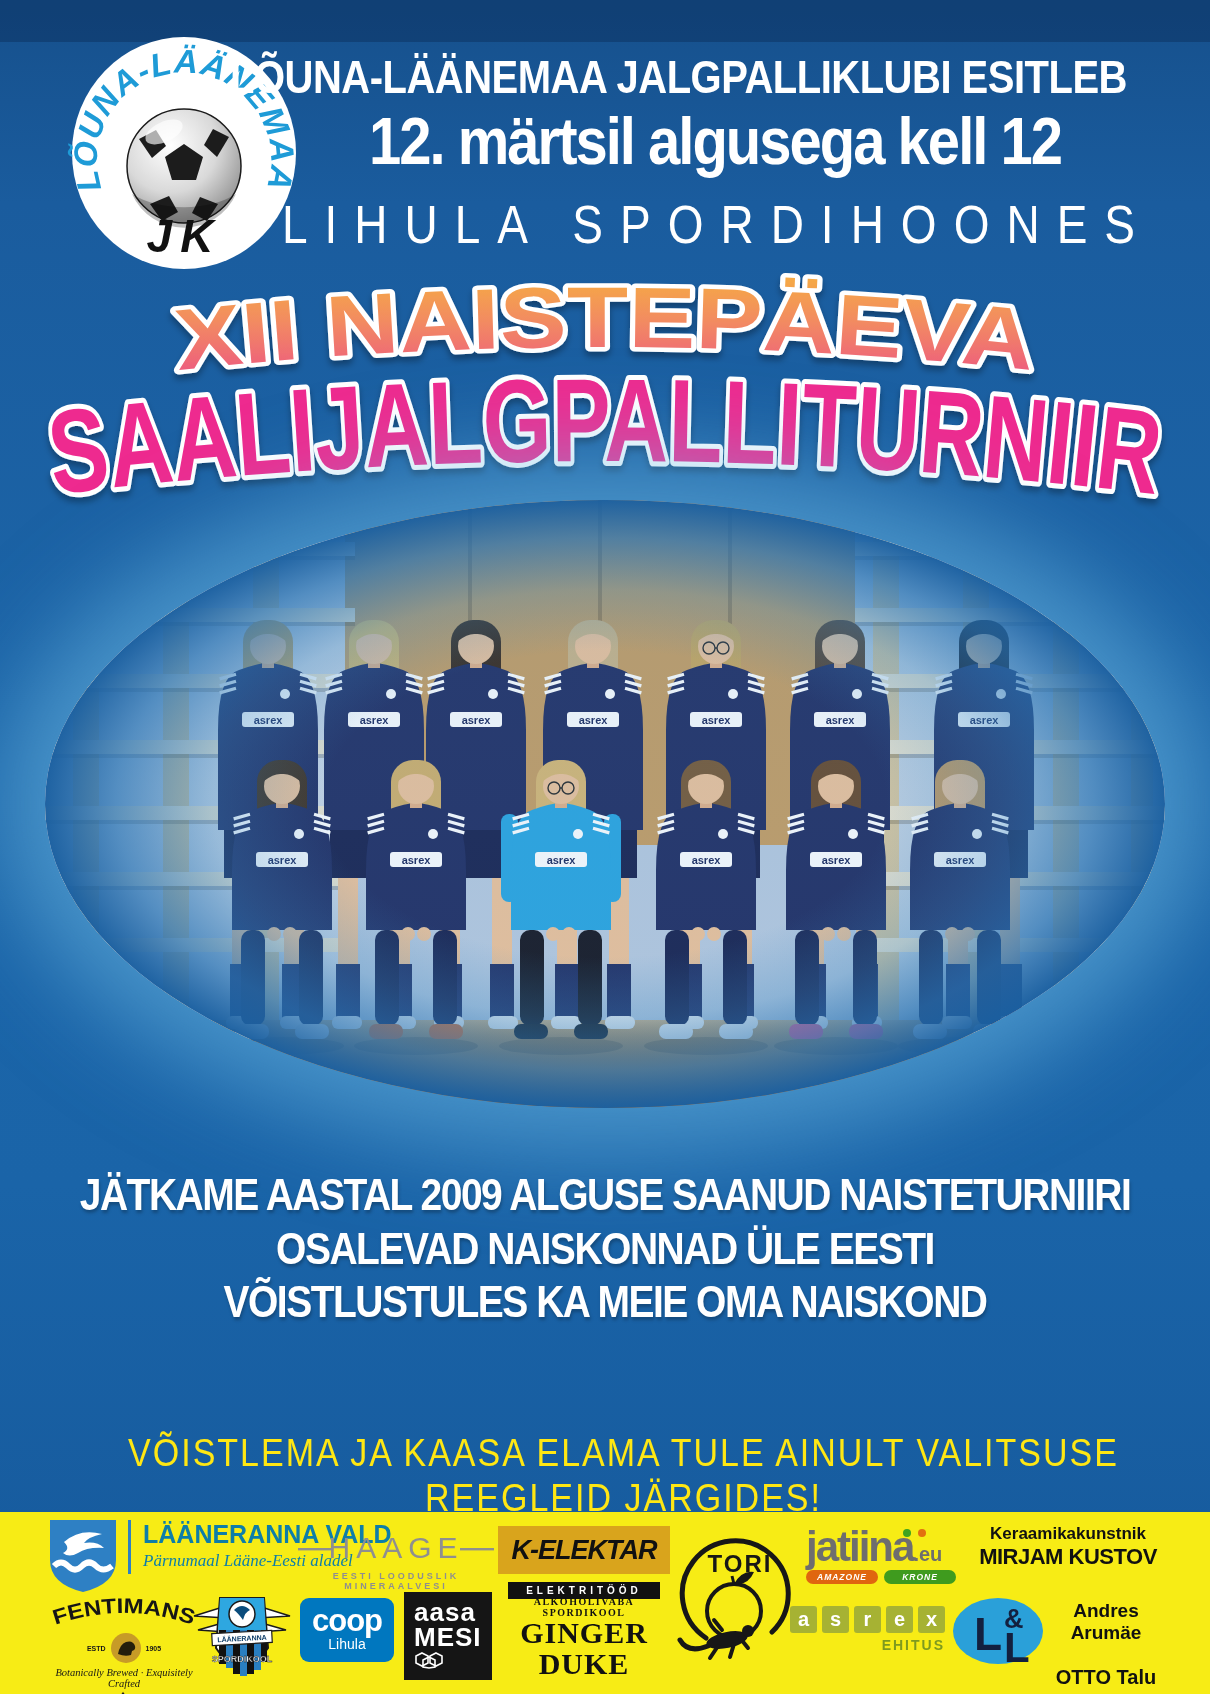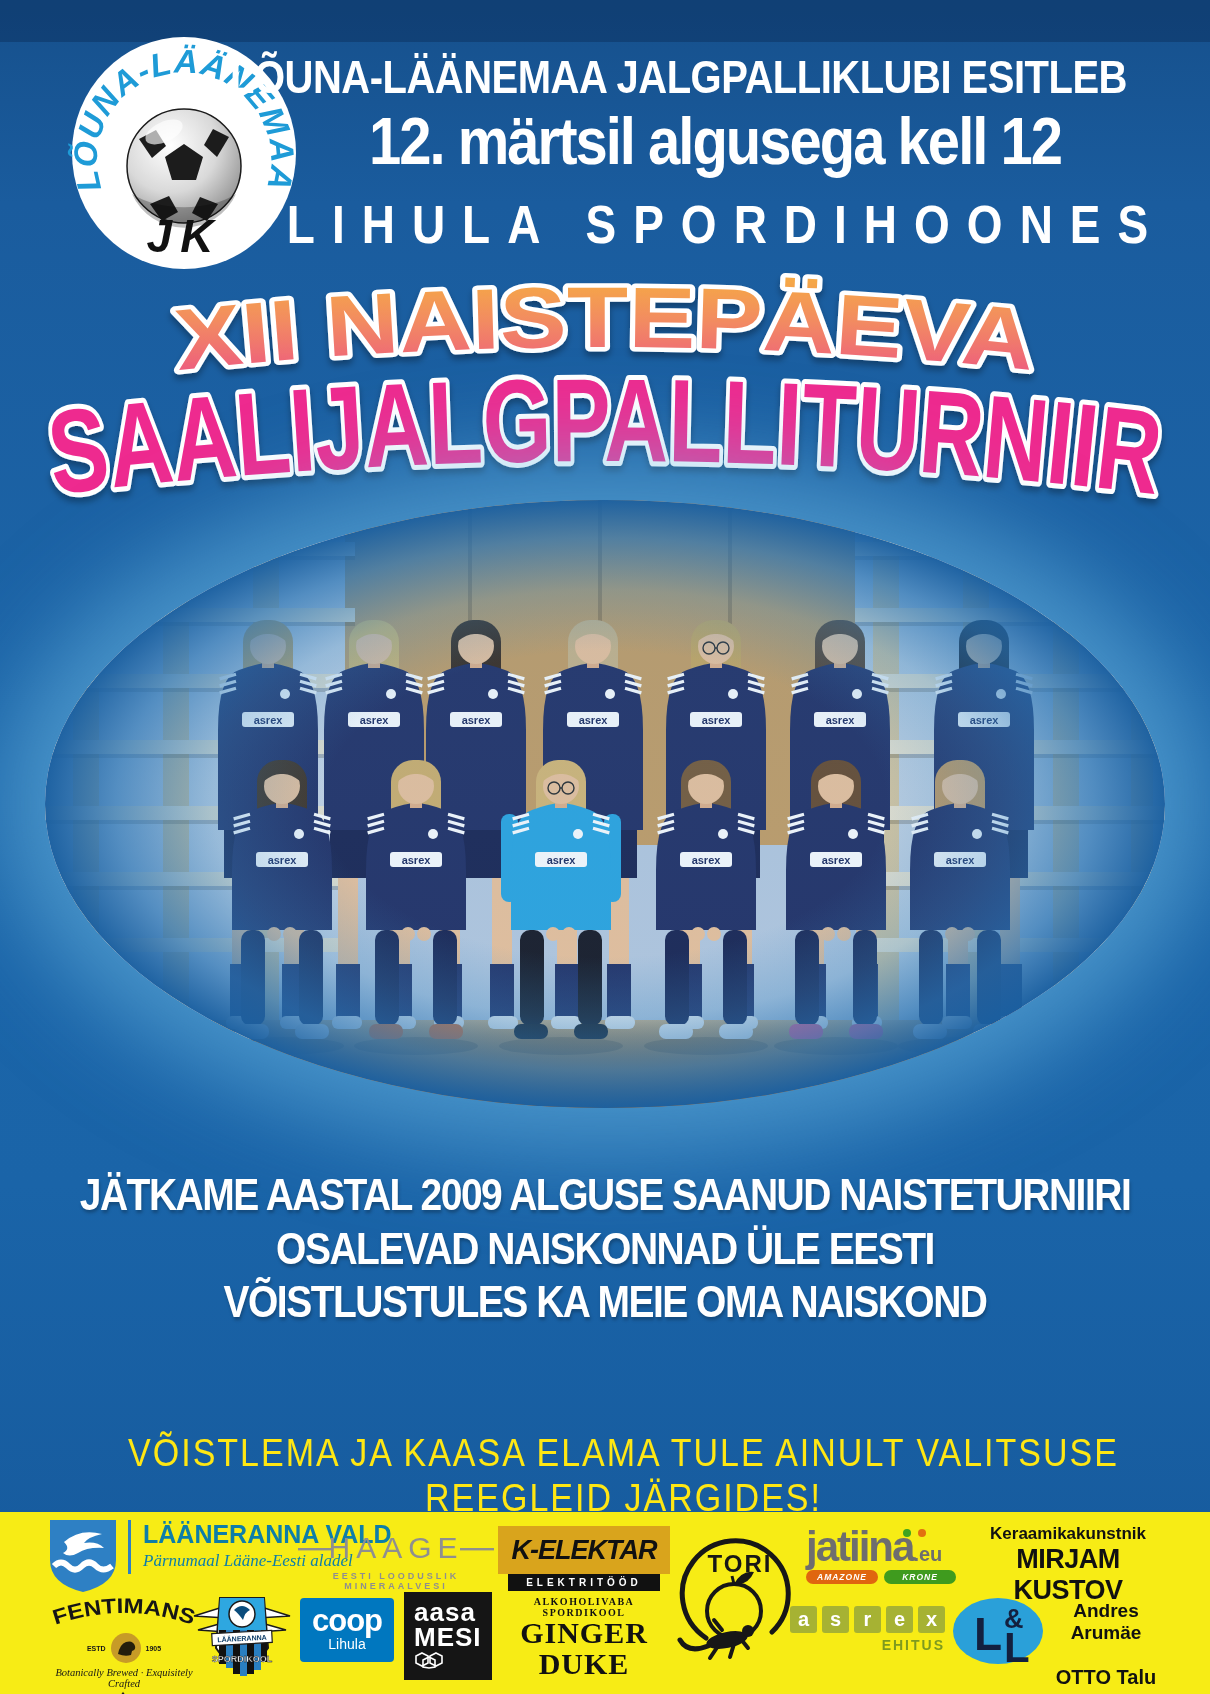--- a/index.html
+++ b/index.html
@@ -9,55 +9,55 @@
   .abs{position:absolute;}
   .cx{left:0;right:0;text-align:center;}
   .tall{display:inline-block;transform:scaleY(1.15);transform-origin:center top;}
   .top-strip{left:0;top:0;width:100%;height:42px;background:rgba(6,34,74,.35);}
   .bg-glow{left:-95px;top:400px;width:1400px;height:830px;
            background:radial-gradient(closest-side,rgba(120,195,238,.85) 0%,rgba(100,175,225,.45) 45%,rgba(100,175,225,0) 72%);}
   .presents{top:52px;left:230px;width:970px;text-align:left;color:#fff;font-weight:bold;
             font-size:40px;letter-spacing:-0.5px;}
   .dateline{top:102px;left:230px;width:970px;text-align:center;color:#fff;font-weight:bold;
             font-size:58px;letter-spacing:-2px;}
-  .venue{top:194px;left:224px;width:970px;text-align:center;color:#fff;font-weight:bold;
+  .venue{top:194px;left:215px;width:970px;text-align:center;color:#fff;font-weight:normal;
          font-size:46px;letter-spacing:17px;text-indent:17px;}
   .titles{left:0;top:266px;width:1210px;height:280px;}
   svg text{font-family:"Liberation Sans",sans-serif;}
   .photo-wrap{left:45px;top:500px;width:1120px;height:608px;border-radius:50%;overflow:hidden;
               box-shadow:0 0 90px 45px rgba(110,185,228,.55);}
   .feather{position:absolute;inset:-2px;border-radius:50%;
            background:radial-gradient(50% 50% at 50% 50%,rgba(40,120,185,0) 50%,rgba(55,135,195,.28) 70%,rgba(40,115,180,.70) 87%,rgba(26,95,160,.98) 100%);}
   .tint{position:absolute;inset:0;background:linear-gradient(rgba(70,140,200,.16),rgba(70,140,200,.08));}
   .midline{color:#fff;font-weight:bold;font-size:39px;letter-spacing:-1.5px;text-shadow:1px 2px 3px rgba(0,0,0,.25);}
   .l1{top:1170px;} .l2{top:1224px;} .l3{top:1277px;}
   .buffet{top:1360px;color:#e7127e;font-weight:bold;font-size:38px;letter-spacing:0;}
   .warning{top:1430px;color:#ffe713;font-weight:normal;font-size:34px;letter-spacing:2px;padding-left:37px;}
   .band{left:0;top:1512px;width:1210px;height:182px;background:#f7ec15;border-bottom:3px solid #d8d8d8;}
   .band .abs{position:absolute;}
   
   .lv-name{color:#0e7ea8;font-weight:bold;font-size:25px;letter-spacing:0;}
   .lv-tag{color:#0e7ea8;font-style:italic;font-family:"Liberation Serif",serif;font-size:17px;margin-top:2px;}
   .haage-tag{color:#8f8f8f;font-size:9px;letter-spacing:3px;font-weight:bold;margin-top:3px;text-align:center;}
   .kel-box{width:172px;height:48px;background:#d9a41c;display:flex;align-items:center;justify-content:center;}
   .kel-name{color:#111;font-weight:bold;font-style:italic;font-size:27px;letter-spacing:-1px;}
-  .kel-bar{width:152px;height:17px;background:#111;margin:0 auto;display:flex;align-items:center;justify-content:center;}
+  .kel-bar{width:152px;height:17px;background:#111;margin:8px auto;display:flex;align-items:center;justify-content:center;}
   .kel-tag{color:#fff;font-size:10px;letter-spacing:4px;font-weight:bold;}
   .jat-name{color:#6e6e6e;font-weight:bold;font-size:42px;letter-spacing:-2px;line-height:1;}
   .jat-tld{font-size:20px;letter-spacing:0;}
   .jat-dot{position:absolute;width:8px;height:8px;border-radius:50%;}
   .pill{height:14px;border-radius:7px;display:flex;align-items:center;justify-content:center;
         color:#fff;font-size:8.5px;font-weight:bold;font-style:italic;letter-spacing:1px;}
   .mk-label{color:#111;font-size:17px;font-weight:bold;}
-  .mk-name{color:#111;font-size:27px;font-weight:bold;letter-spacing:-0.5px;}
+  .mk-name{color:#111;font-size:22px;font-weight:bold;letter-spacing:-0.5px;}
   .fen-row{display:flex;align-items:center;justify-content:center;gap:4px;margin-top:-2px;}
   .fen-small{font-size:7px;font-weight:bold;color:#161616;}
   .fen-tag{font-family:"Liberation Serif",serif;font-style:italic;font-size:10.5px;color:#161616;margin-top:3px;text-align:center;}
   .fen-orn{color:#161616;font-size:7px;text-align:center;margin-top:1px;letter-spacing:2px;}
-  .coop-box{width:94px;height:64px;background:#0077bf;border-radius:4px;display:flex;flex-direction:column;
+  .coop-box{width:94px;height:64px;background:#0077bf;border-radius:9px;display:flex;flex-direction:column;
             align-items:center;justify-content:center;color:#fff;}
   .coop-name{font-weight:bold;font-size:31px;line-height:.85;letter-spacing:-1px;}
   .coop-sub{font-size:14px;margin-top:2px;}
   .aasa-box{width:88px;height:88px;background:#151515;color:#fff;padding:8px 0 0 10px;box-sizing:border-box;}
   .aasa-t{font-size:26px;letter-spacing:1px;line-height:.95;font-weight:bold;}
   .gd{width:172px;text-align:center;color:#111;font-family:"Liberation Serif",serif;}
   .gd-tag{font-size:10px;font-weight:bold;letter-spacing:1.5px;}
   .gd-big{font-size:30px;font-weight:bold;letter-spacing:1px;line-height:1.02;}
   .asx-tiles{display:flex;gap:5px;}
   .asx-tile{width:27px;height:27px;background:#a6b233;border-radius:3px;color:#fff;font-weight:bold;font-size:20px;

